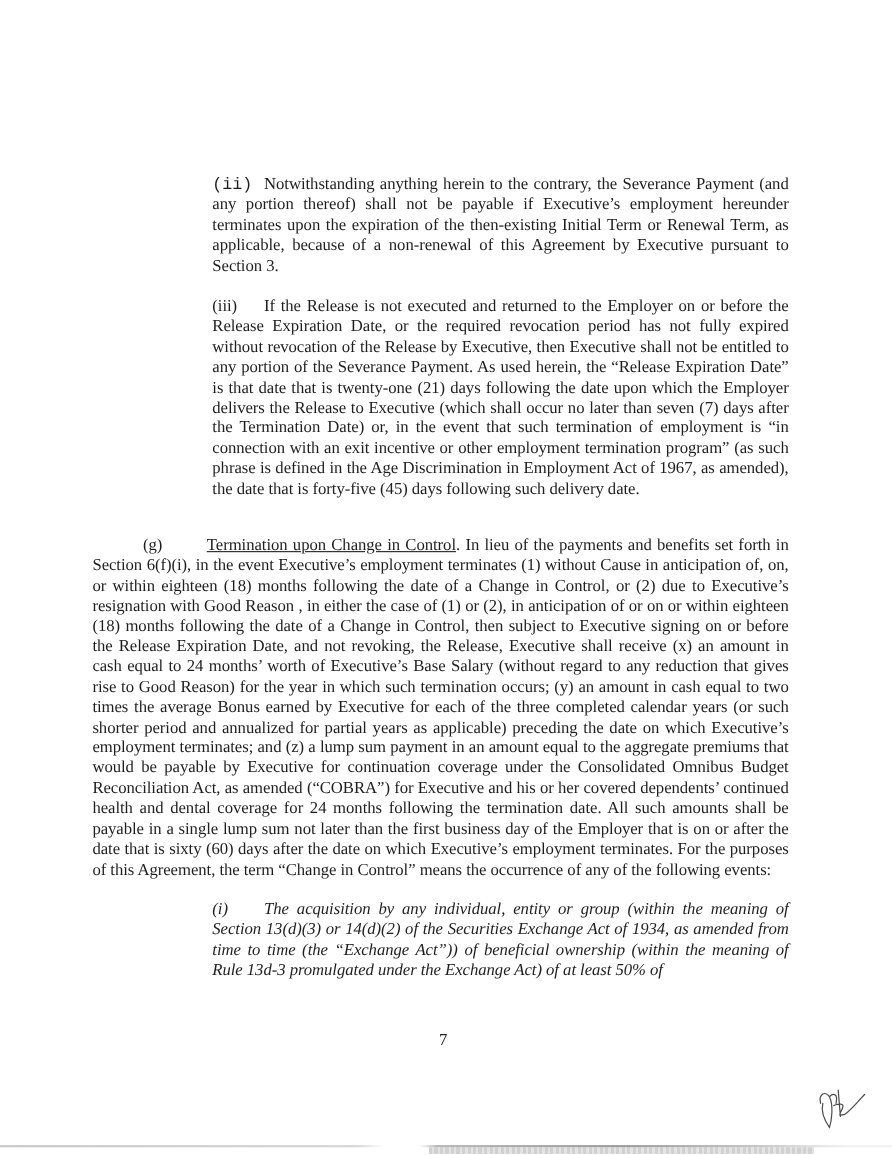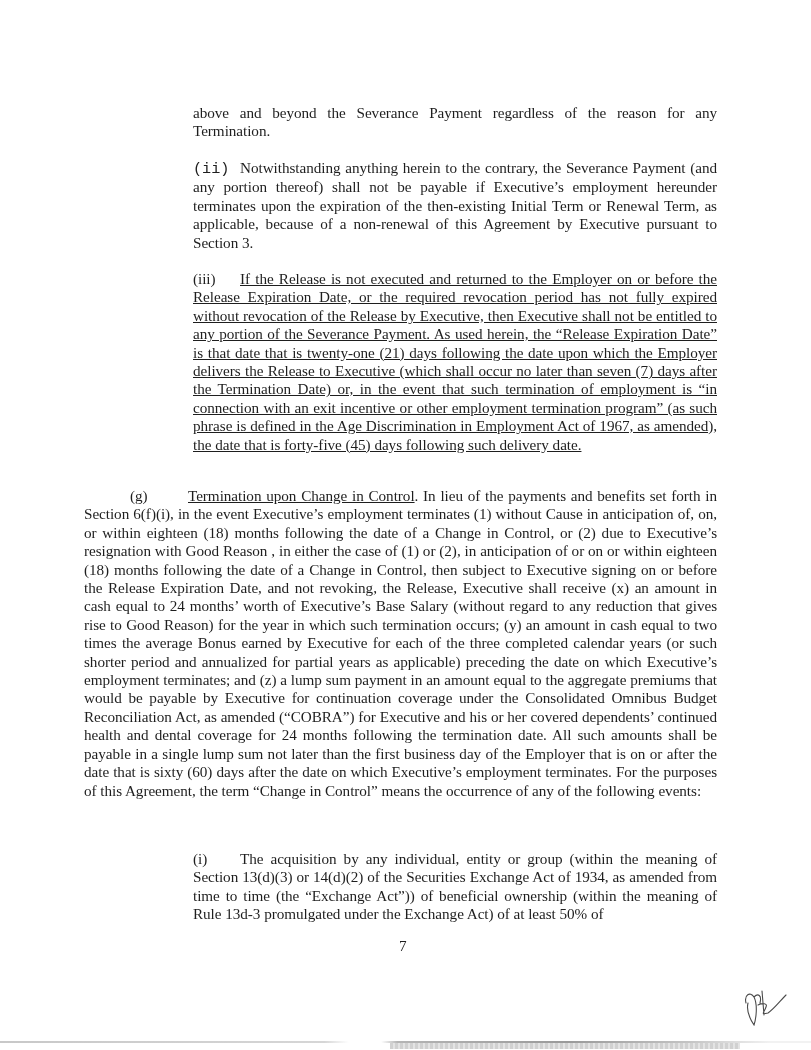--- a/index.html
+++ b/index.html
@@ -21,37 +21,34 @@
   .scanline { position: absolute; left: 0; top: 1041px; width: 811px; height: 2px;
     background: linear-gradient(to right, #c8c8c8 0%, #d6d6d6 40%, #ffffff 43%, #ffffff 47%, #b5b5b5 49%, #9a9a9a 70%, #c4c4c4 85%, #f2f2f2 95%); }
   .scanline2 { position: absolute; left: 390px; top: 1043px; width: 350px; height: 6px;
     background: repeating-linear-gradient(to right, #bdbdbd 0px, #bdbdbd 3px, #d8d8d8 3px, #d8d8d8 5px); opacity: 0.7; }
 </style>
 </head>
 <body>
 
 <div class="page">
 
-  <p class="p sub" style="top:104px;">
-    <span>above and beyond the Severance Payment regardless of the reason for any Termination.</span>
-  </p>
 
   <p class="p sub" style="top:159px;">
     <span class="num" style="width:47px;font-family:Liberation Mono, monospace;">(ii)</span><span>Notwithstanding anything herein to the contrary, the Severance Payment (and any portion thereof) shall not be payable if Executive’s employment hereunder terminates upon the expiration of the then-existing Initial Term or Renewal Term, as applicable, because of a non-renewal of this Agreement by Executive pursuant to Section 3.</span>
   </p>
 
-  <p class="p sub" style="top:270px;text-decoration:underline;">
+  <p class="p sub" style="top:270px;">
     <span class="num" style="width:47px;">(iii)</span><span>If the Release is not executed and returned to the Employer on or before the Release Expiration Date, or the required revocation period has not fully expired without revocation of the Release by Executive, then Executive shall not be entitled to any portion of the Severance Payment. As used herein, the “Release Expiration Date” is that date that is twenty-one (21) days following the date upon which the Employer delivers the Release to Executive (which shall occur no later than seven (7) days after the Termination Date) or, in the event that such termination of employment is “in connection with an exit incentive or other employment termination program” (as such phrase is defined in the Age Discrimination in Employment Act of 1967, as amended), the date that is forty-five (45) days following such delivery date.</span>
   </p>
 
   <p class="p main" style="top:487px;">
     <span style="display:inline-block;width:46px;"></span><span class="num" style="width:58px;">(g)</span><span class="u">Termination upon Change in Control</span><span>. In lieu of the payments and benefits set forth in Section 6(f)(i), in the event Executive’s employment terminates (1) without Cause in anticipation of, on, or within eighteen (18) months following the date of a Change in Control, or (2) due to Executive’s resignation with Good Reason , in either the case of (1) or (2), in anticipation of or on or within eighteen (18) months following the date of a Change in Control, then subject to Executive signing on or before the Release Expiration Date, and not revoking, the Release, Executive shall receive (x) an amount in cash equal to 24 months’ worth of Executive’s Base Salary (without regard to any reduction that gives rise to Good Reason) for the year in which such termination occurs; (y) an amount in cash equal to two times the average Bonus earned by Executive for each of the three completed calendar years (or such shorter period and annualized for partial years as applicable) preceding the date on which Executive’s employment terminates; and (z) a lump sum payment in an amount equal to the aggregate premiums that would be payable by Executive for continuation coverage under the Consolidated Omnibus Budget Reconciliation Act, as amended (“COBRA”) for Executive and his or her covered dependents’ continued health and dental coverage for 24 months following the termination date. All such amounts shall be payable in a single lump sum not later than the first business day of the Employer that is on or after the date that is sixty (60) days after the date on which Executive’s employment terminates. For the purposes of this Agreement, the term “Change in Control” means the occurrence of any of the following events:</span>
   </p>
 
-  <p class="p sub" style="top:850px;">
+  <p class="p sub" style="top:818px;font-style:italic;">
     <span class="num" style="width:47px;">(i)</span><span>The acquisition by any individual, entity or group (within the meaning of Section 13(d)(3) or 14(d)(2) of the Securities Exchange Act of 1934, as amended from time to time (the “Exchange Act”)) of beneficial ownership (within the meaning of Rule 13d-3 promulgated under the Exchange Act) of at least 50% of</span>
   </p>
 
   <div class="pagenum">7</div>
 
   <svg class="sig" viewBox="0 0 50 45">
     <path d="M6 18 C 4 10, 10 6, 14 12 C 18 20, 16 34, 14 40 C 10 34, 6 26, 8 18 M14 12 C 18 8, 22 10, 20 18 M22 6 L 24 30 M18 20 C 22 18, 28 18, 26 22 C 24 28, 20 30, 28 28 C 34 24, 40 16, 46 10" fill="none" stroke="#4a4a4a" stroke-width="1.1" stroke-linecap="round"></path>
   </svg>
 
   <div class="scanline"></div>

